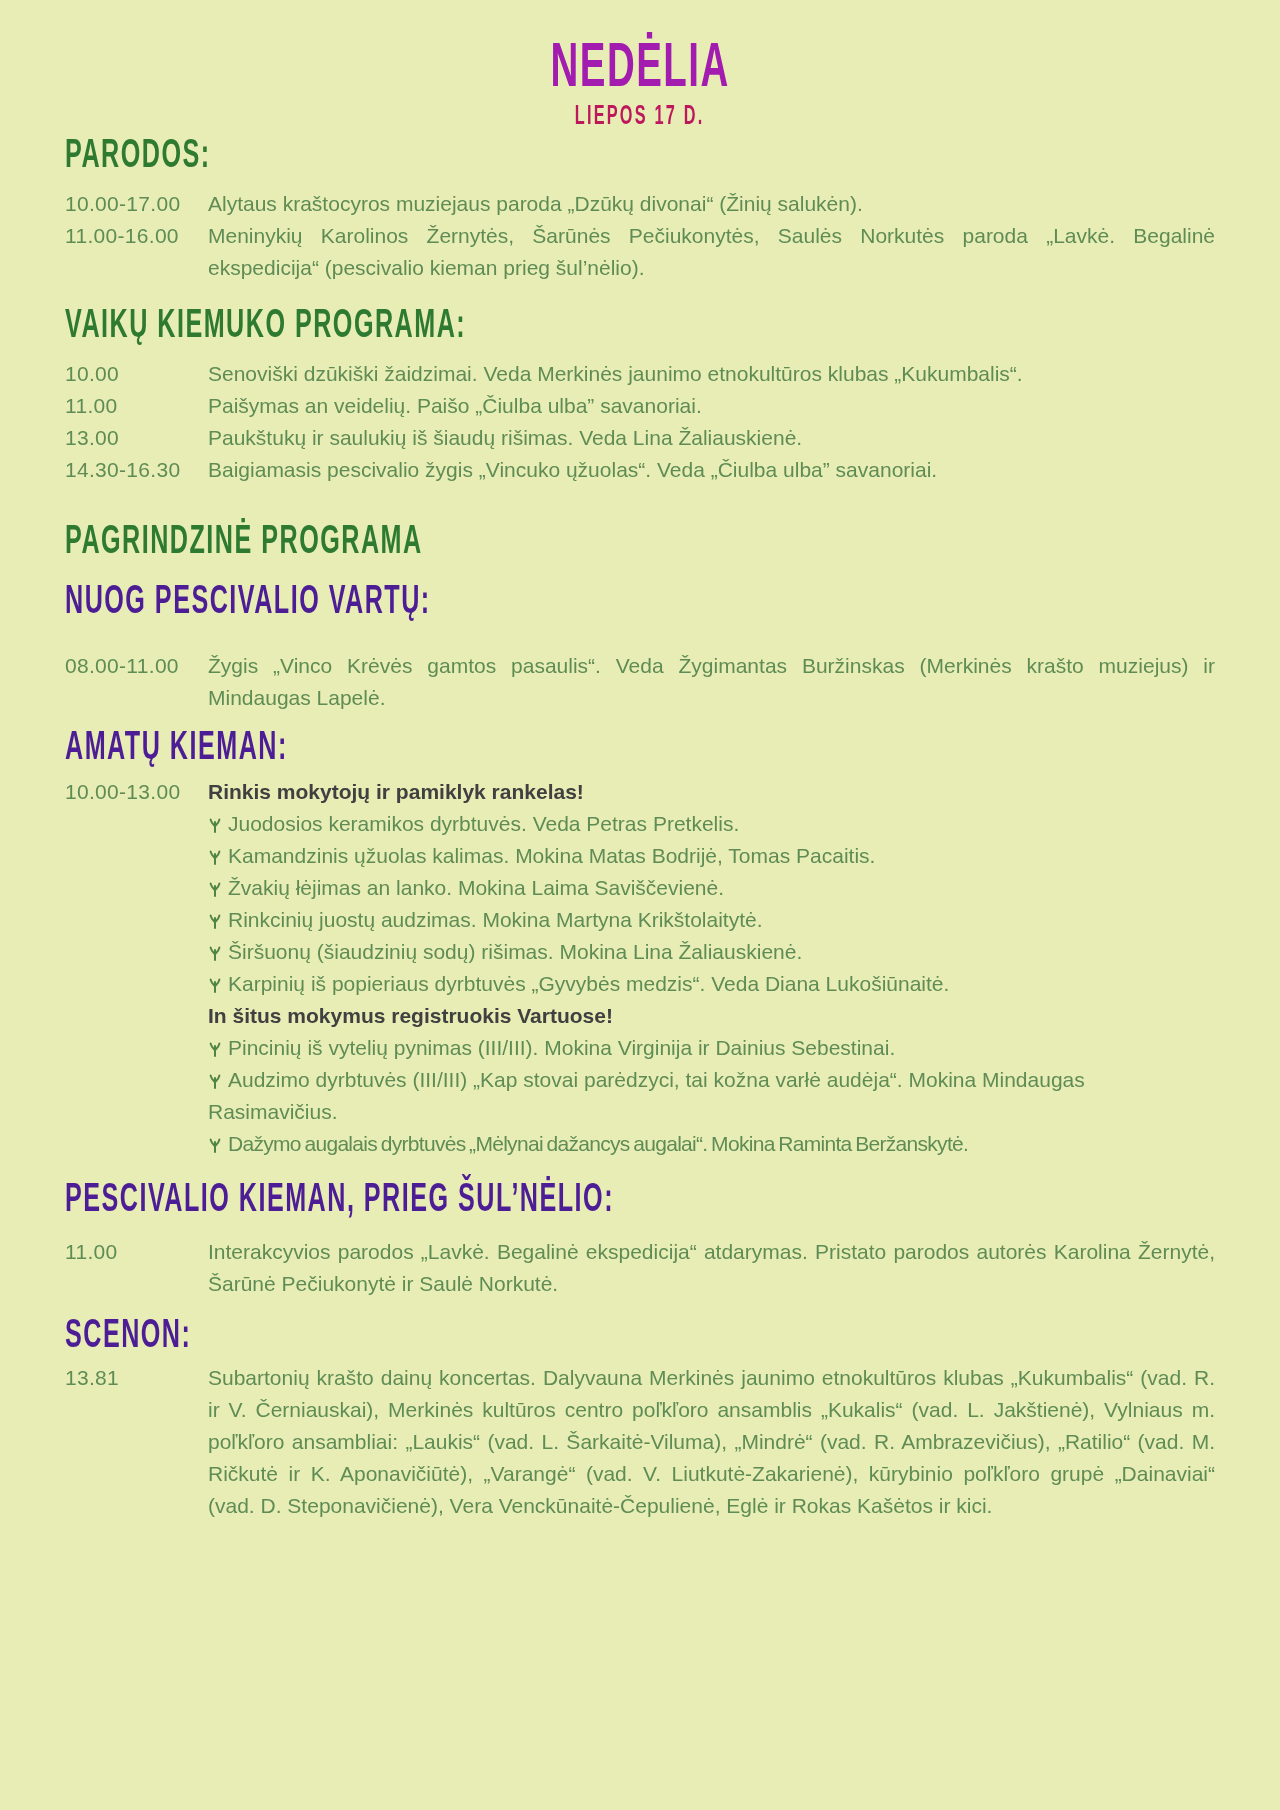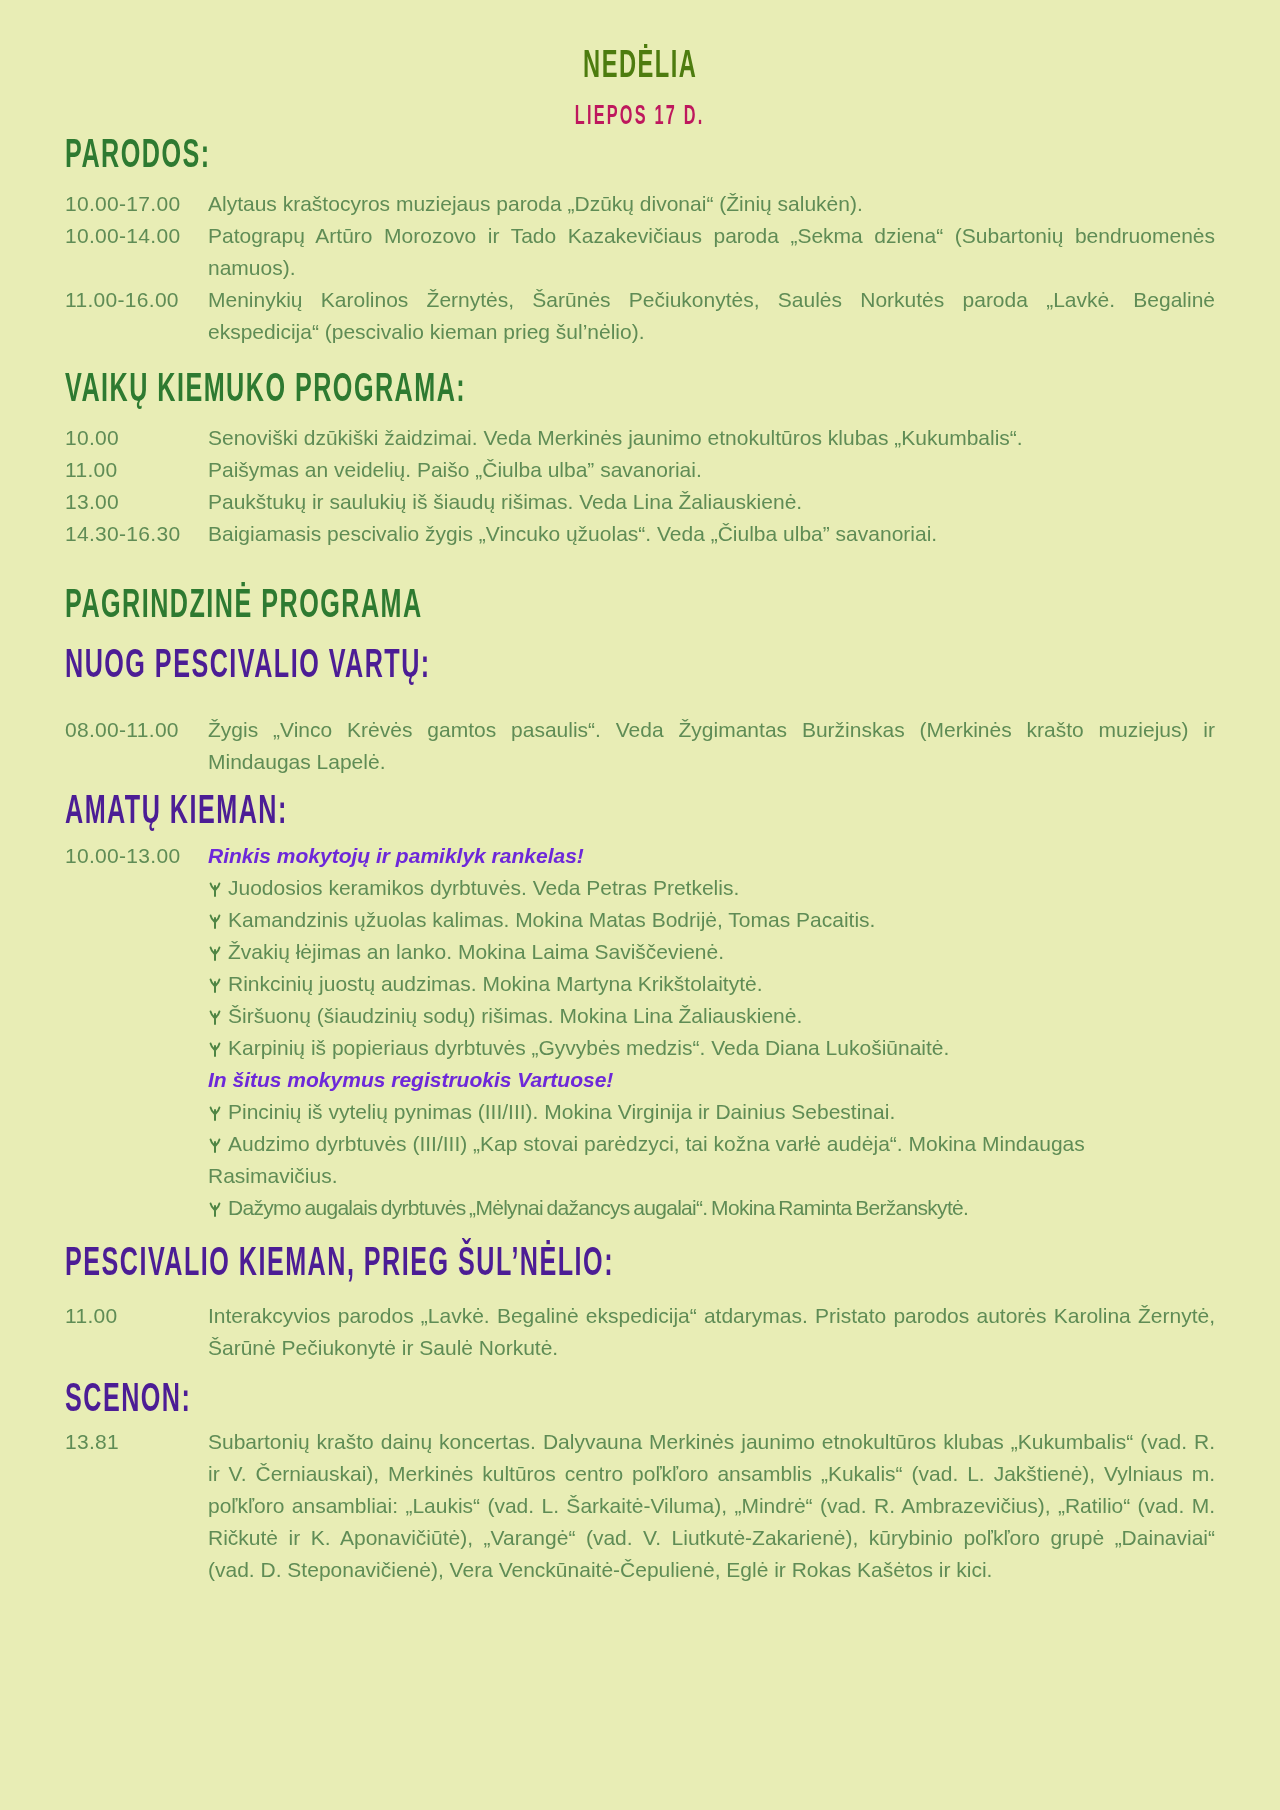--- a/index.html
+++ b/index.html
@@ -18,21 +18,21 @@
     font-weight:700;
     letter-spacing:2px;
     transform:scale(0.74,1.22);
     transform-origin:left center;
     white-space:nowrap;
   }
   .center .hand { transform-origin:center center; }
 
   
   .header { text-align:center; }
-  .title { line-height:56px; font-size:32px; color:#4d7c0f;text-decoration:underline; }
+  .title { line-height:56px; font-size:52px; color:#a21caf;text-decoration:underline; }
   .subtitle { line-height:30px; font-size:22px; color:#be185d; margin-top:8px; }
   .subtitle .hand { letter-spacing:3px; }
 
   
   section { margin:0; }
   h2.heading { margin:0 0 14px 0; line-height:44px; font-size:34px; font-weight:700; }
   .sec.dark  h2.heading { color:#2e7a31; }
   .sec.light h2.heading { color:#4c1d95; }
 
   #section-parodos h2.heading { margin-top:0; }
@@ -44,21 +44,21 @@
   #section-scenon h2.heading { margin-top:10px; margin-bottom:8px; }
 
   
   .row { display:grid; grid-template-columns:143px 1fr; }
   .time { font-size:21px; line-height:32px; letter-spacing:0.3px; }
   .desc { font-size:21px; line-height:32px; }
   .desc.just { text-align:justify; }
 
   
   .line { font-size:21px; line-height:32px; }
-  .line.bold { font-weight:700; color:#6d28d9;font-style:italic; }
+  .line.bold { font-weight:700; color:#404040; }
   .line .sprig { display:inline-block; width:14px; height:16px; margin-right:6px; transform:translateY(2px); }
   .line.bullet-condensed { letter-spacing:-0.7px; word-spacing:-1.5px; }
 </style>
 </head>
 <body>
 
 <div class="page">
   <div class="header">
     <div class="title center">
       <span class="hand">NEDĖLIA</span>
@@ -66,24 +66,20 @@
     <div class="subtitle center">
       <span class="hand">LIEPOS 17 D.</span>
     </div>
   </div>
   <div id="program">
       <section id="section-parodos" class="sec dark">
         <h2 class="heading"><span class="hand">PARODOS:</span></h2>
         <div class="row">
           <div class="time">10.00-17.00</div>
           <div class="desc just">Alytaus kraštocyros muziejaus paroda „Dzūkų divonai“ (Žinių salukėn).</div>
-        </div>
-        <div class="row">
-          <div class="time">10.00-14.00</div>
-          <div class="desc just">Patograpų Artūro Morozovo ir Tado Kazakevičiaus paroda „Sekma dziena“ (Subartonių bendruomenės namuos).</div>
         </div>
         <div class="row">
           <div class="time">11.00-16.00</div>
           <div class="desc just">Meninykių Karolinos Žernytės, Šarūnės Pečiukonytės, Saulės Norkutės paroda „Lavkė. Begalinė ekspedicija“ (pescivalio kieman prieg šul’nėlio).</div>
         </div>
       </section>
       <section id="section-vaiku-kiemuko-programa" class="sec dark">
         <h2 class="heading"><span class="hand">VAIKŲ KIEMUKO PROGRAMA:</span></h2>
         <div class="row">
           <div class="time">10.00</div>

